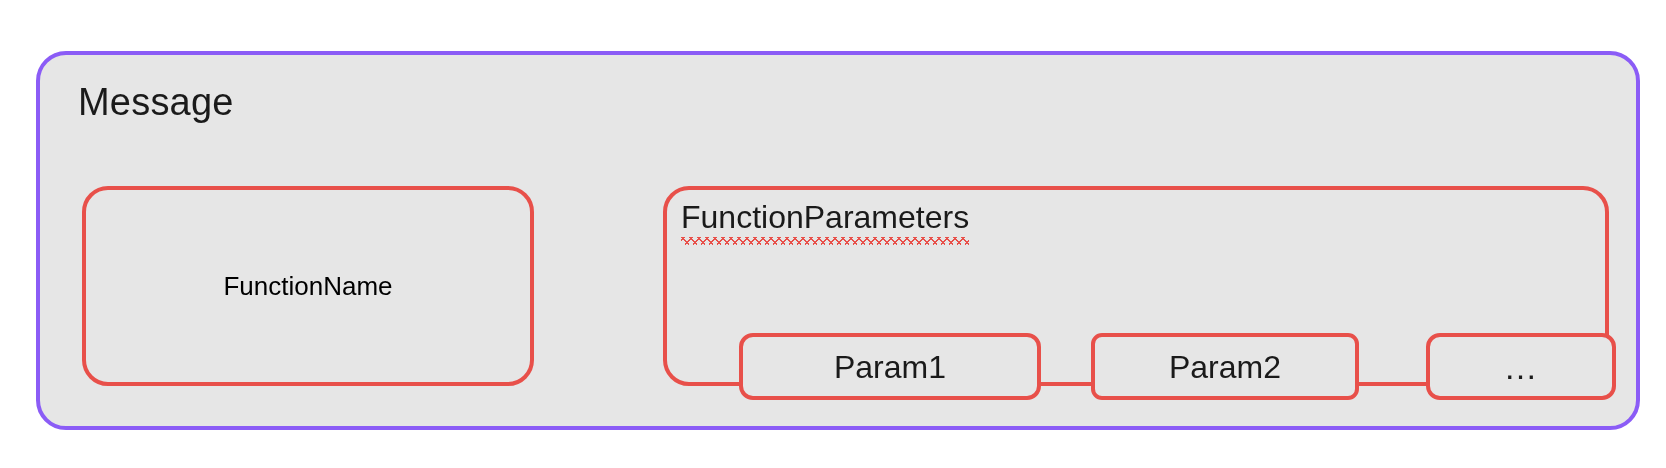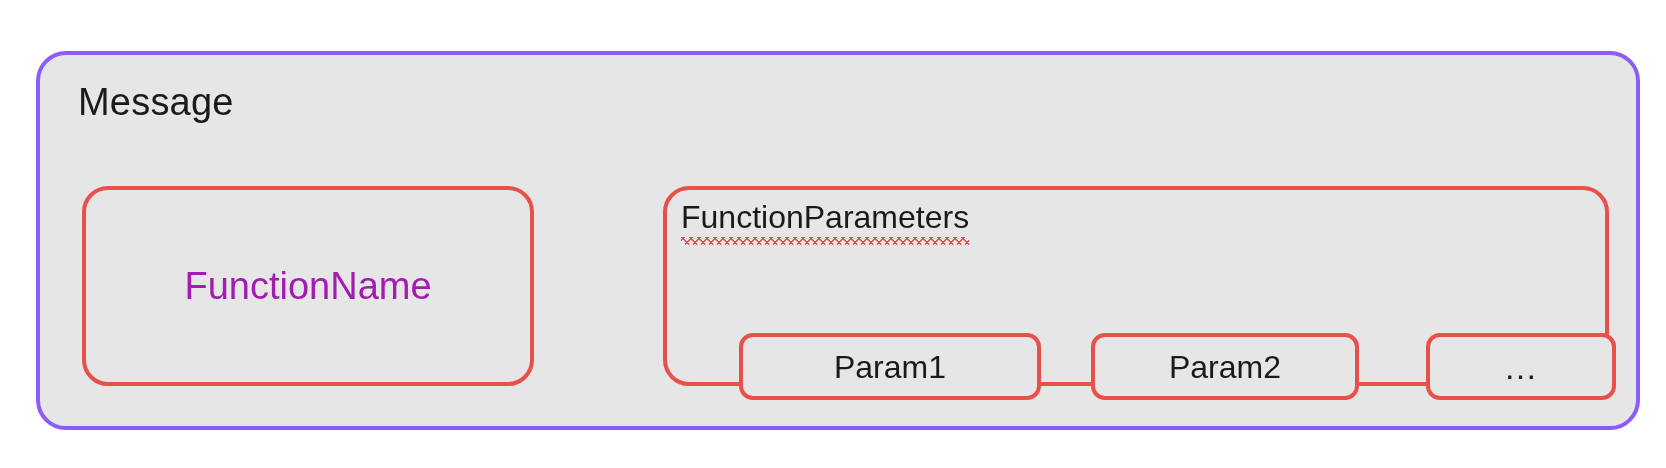--- a/index.html
+++ b/index.html
@@ -55,23 +55,23 @@
     height: 200px;
     box-sizing: border-box;
     background: #e6e6e6;
     border: 4px solid #e8504a;
     border-radius: 26px;
     display: flex;
     align-items: center;
     justify-content: center;
   }
   .function-name-label {
-    font-size: 38px;
+    font-size: 26px;
     line-height: 44px;
-    color: #a21caf;
+    color: #000000;
     white-space: nowrap;
   }
 
   
   .function-params-box {
     position: absolute;
     left: 586px;
     top: 131px;
     width: 946px;
     height: 200px;
@@ -122,21 +122,21 @@
     height: 67px;
     box-sizing: border-box;
     background: #e6e6e6;
     border: 4px solid #e8504a;
     border-radius: 14px;
     display: flex;
     align-items: center;
     justify-content: center;
   }
   .param-box-0 { left: 72px;  width: 302px; }
-  .param-box-1 { left: 424px; width: 268px; }
+  .param-box-1 { left: 424px; width: 268px; border-radius: 11px; }
   .param-box-2 { left: 759px; width: 190px; }
 
   .param-label {
     font-size: 32px;
     line-height: 36px;
     color: #1a1a1a;
     white-space: nowrap;
   }
   .param-label.is-ellipsis {
     font-size: 34px;

